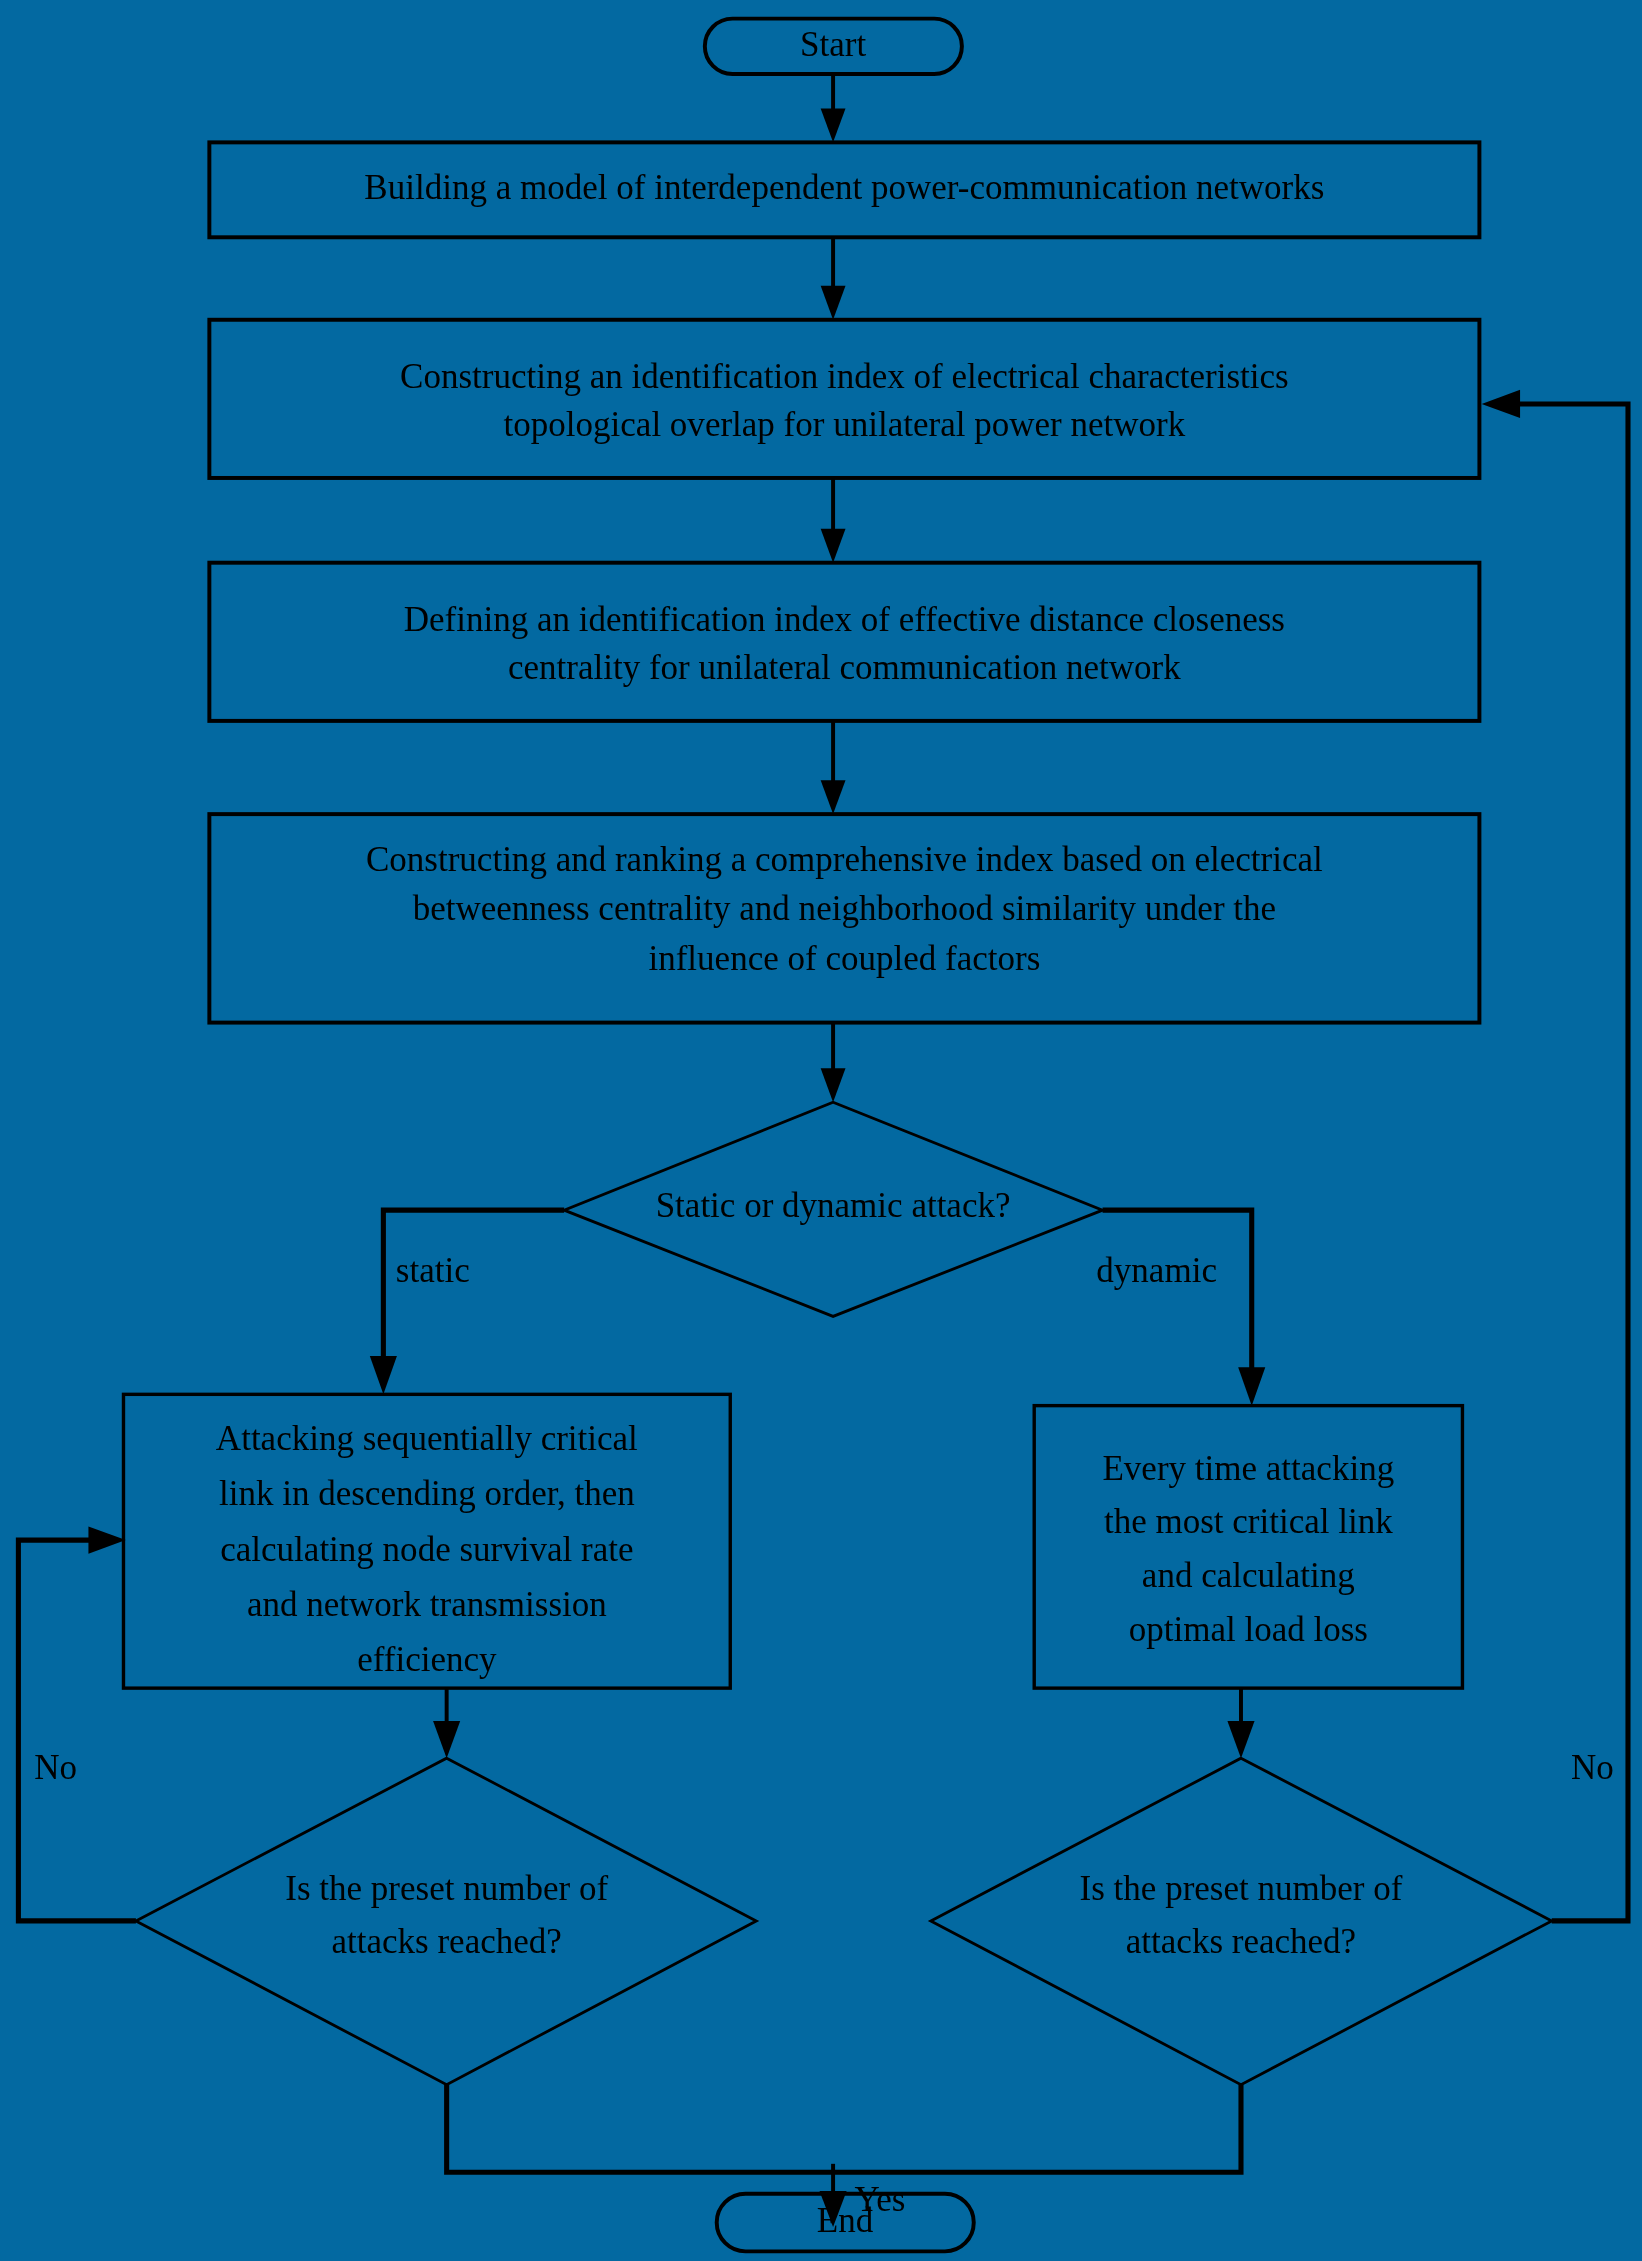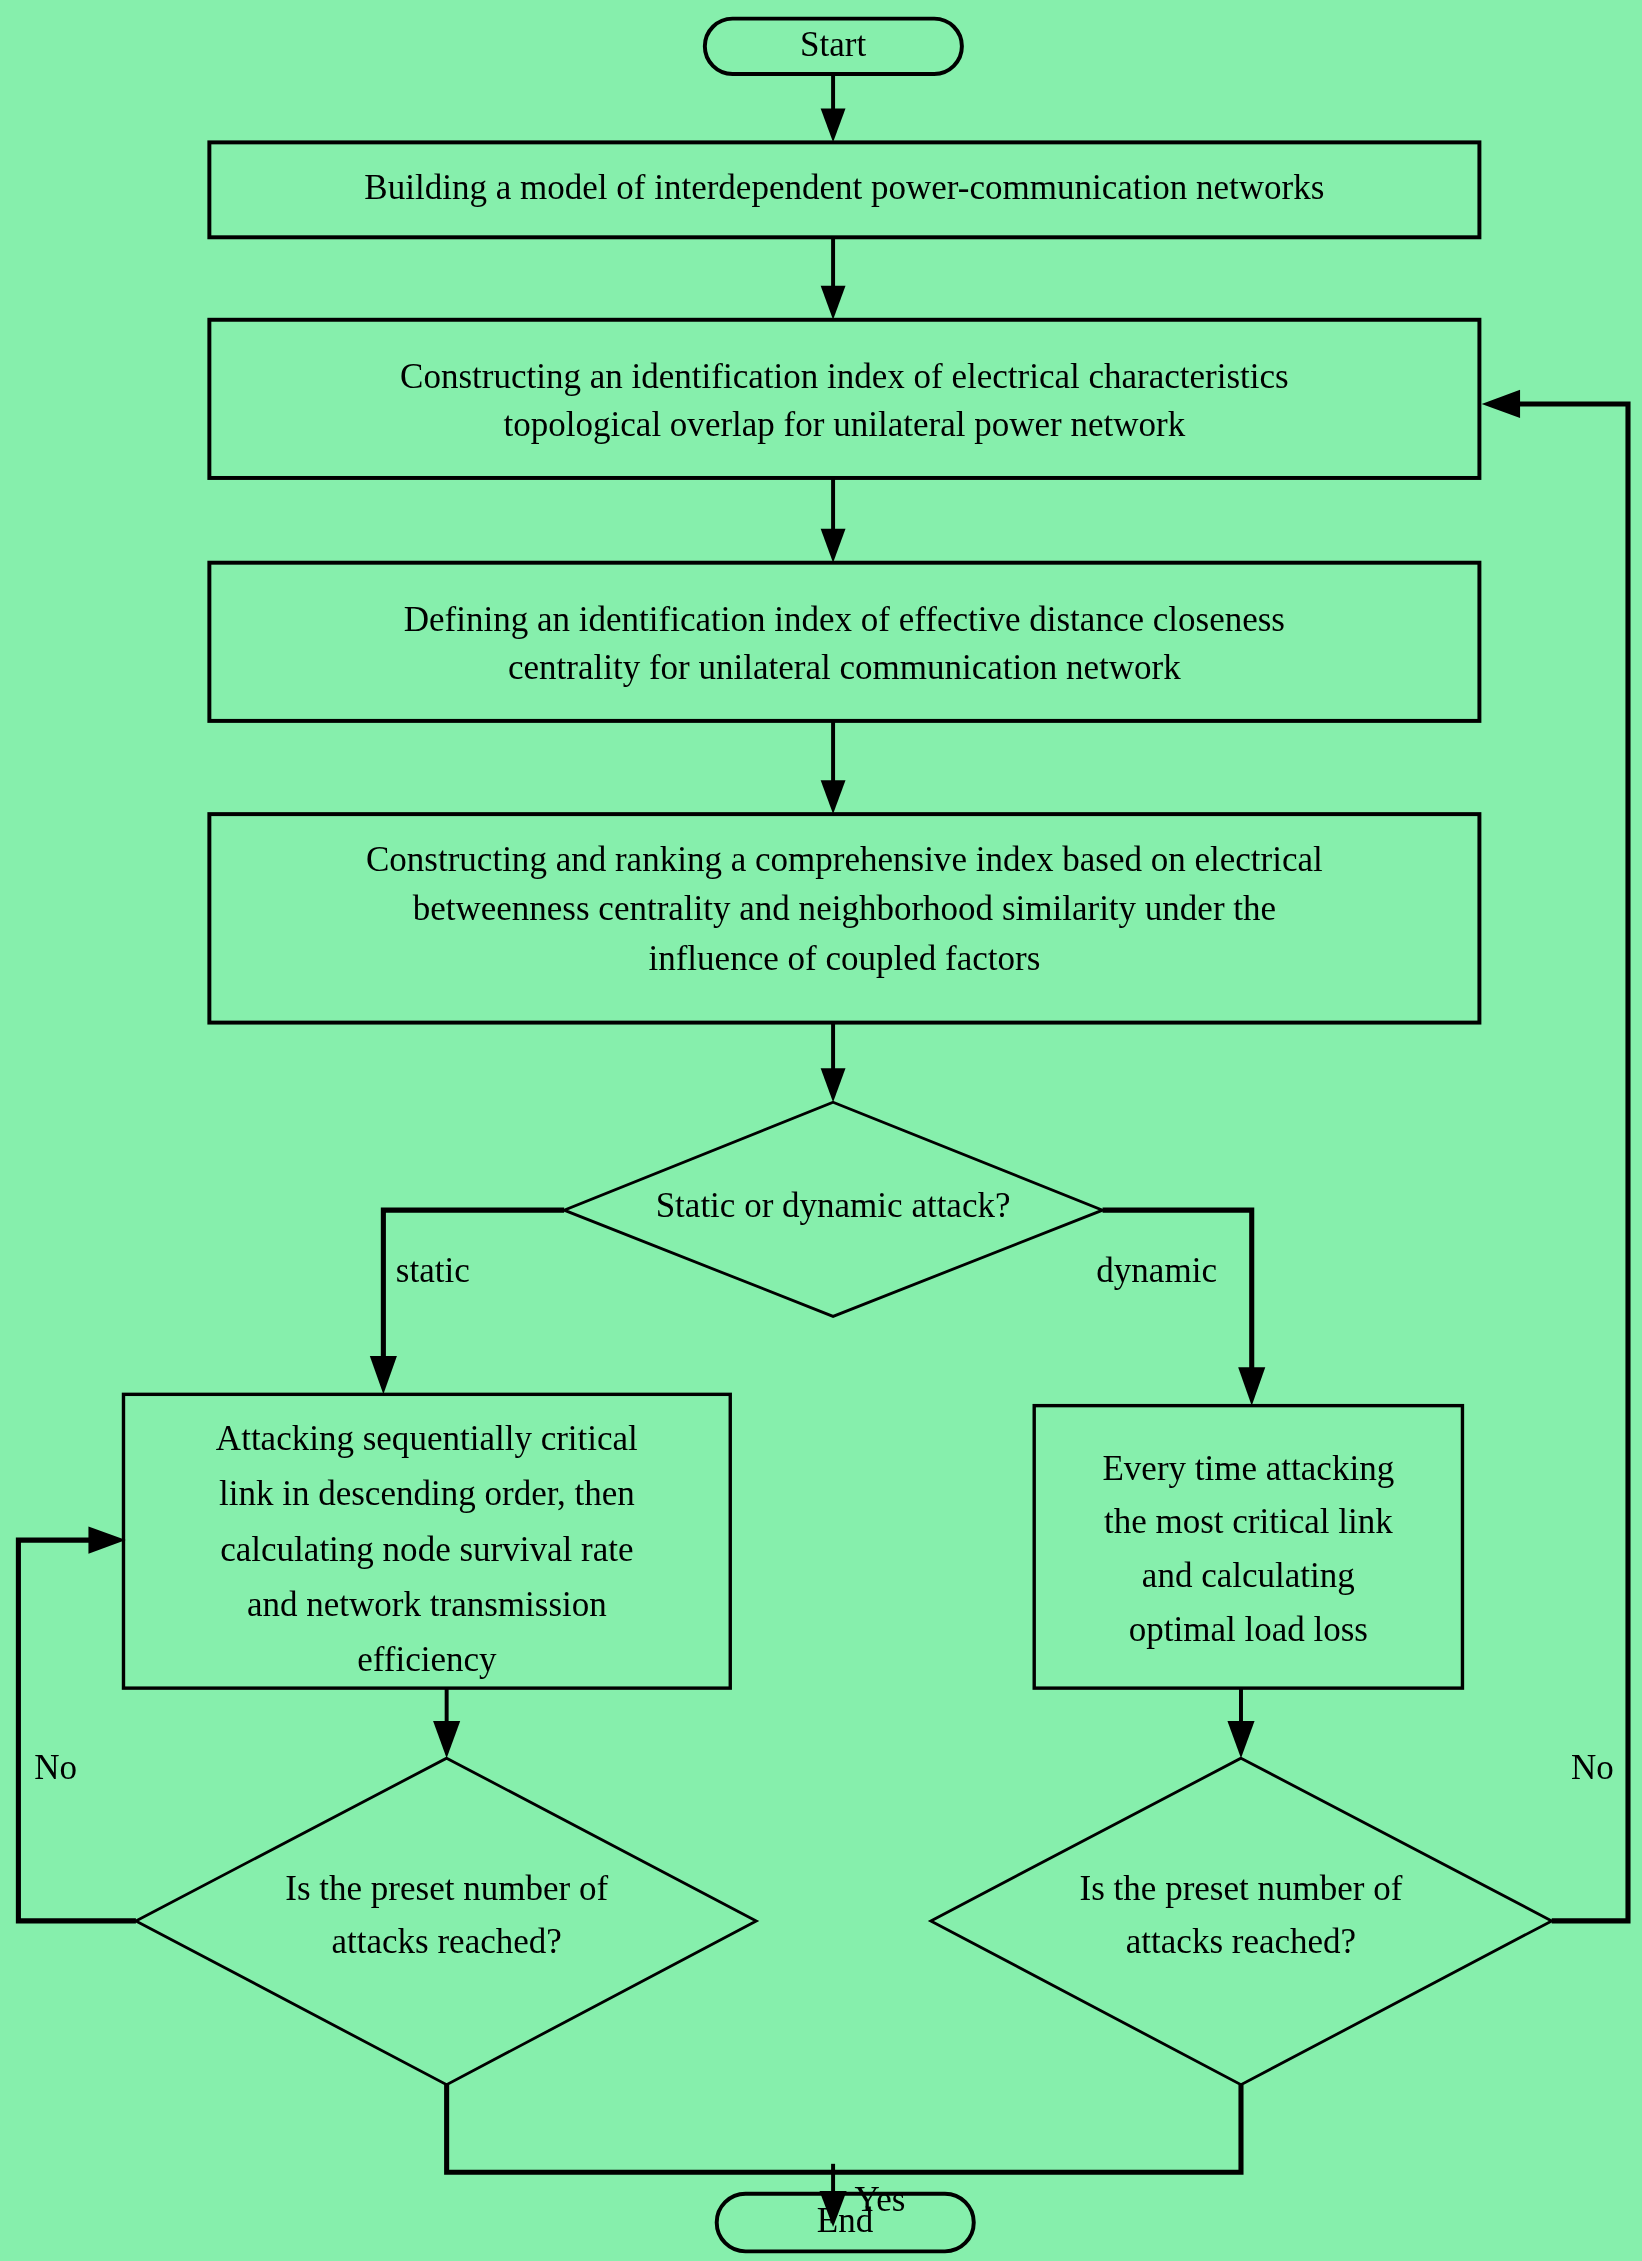--- a/index.html
+++ b/index.html
@@ -7,21 +7,21 @@
     padding: 0;
     background: #ffffff;
   }
   body {
     font-family: "Liberation Serif", "DejaVu Serif", serif;
   }
   #flow-root {
     position: relative;
     width: 1643px;
     height: 2261px;
-    background: #86efac;
+    background: #0369a1;
     overflow: hidden;
   }
   svg.flow {
     position: absolute;
     top: 0;
     left: 0;
     width: 1643px;
     height: 2261px;
   }
   .shape-fill { fill: #ffffff; }

